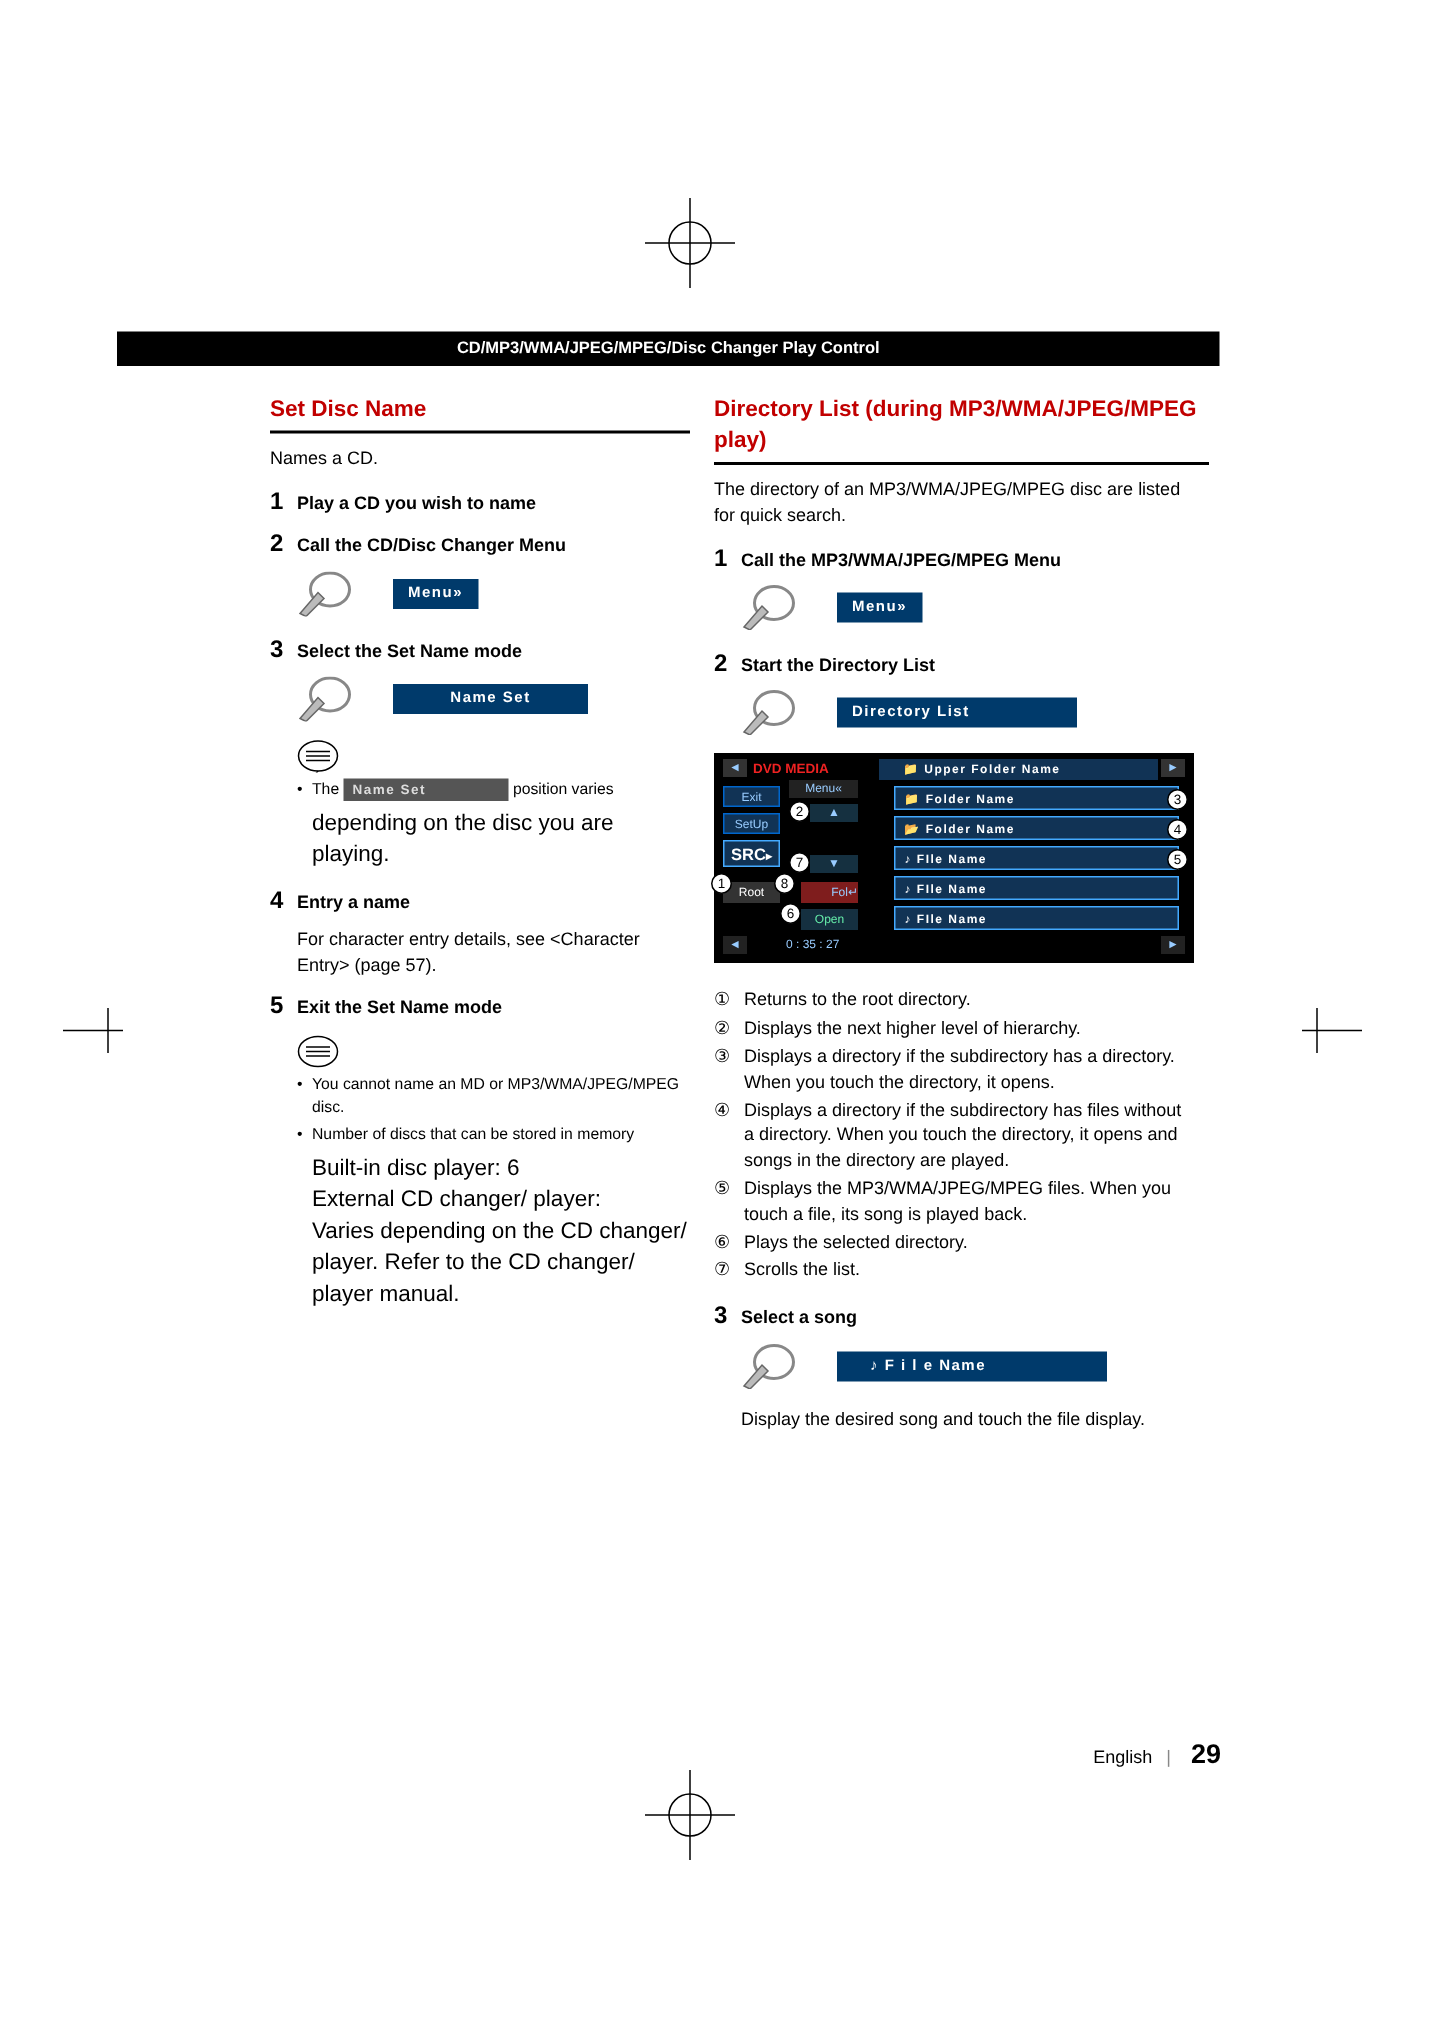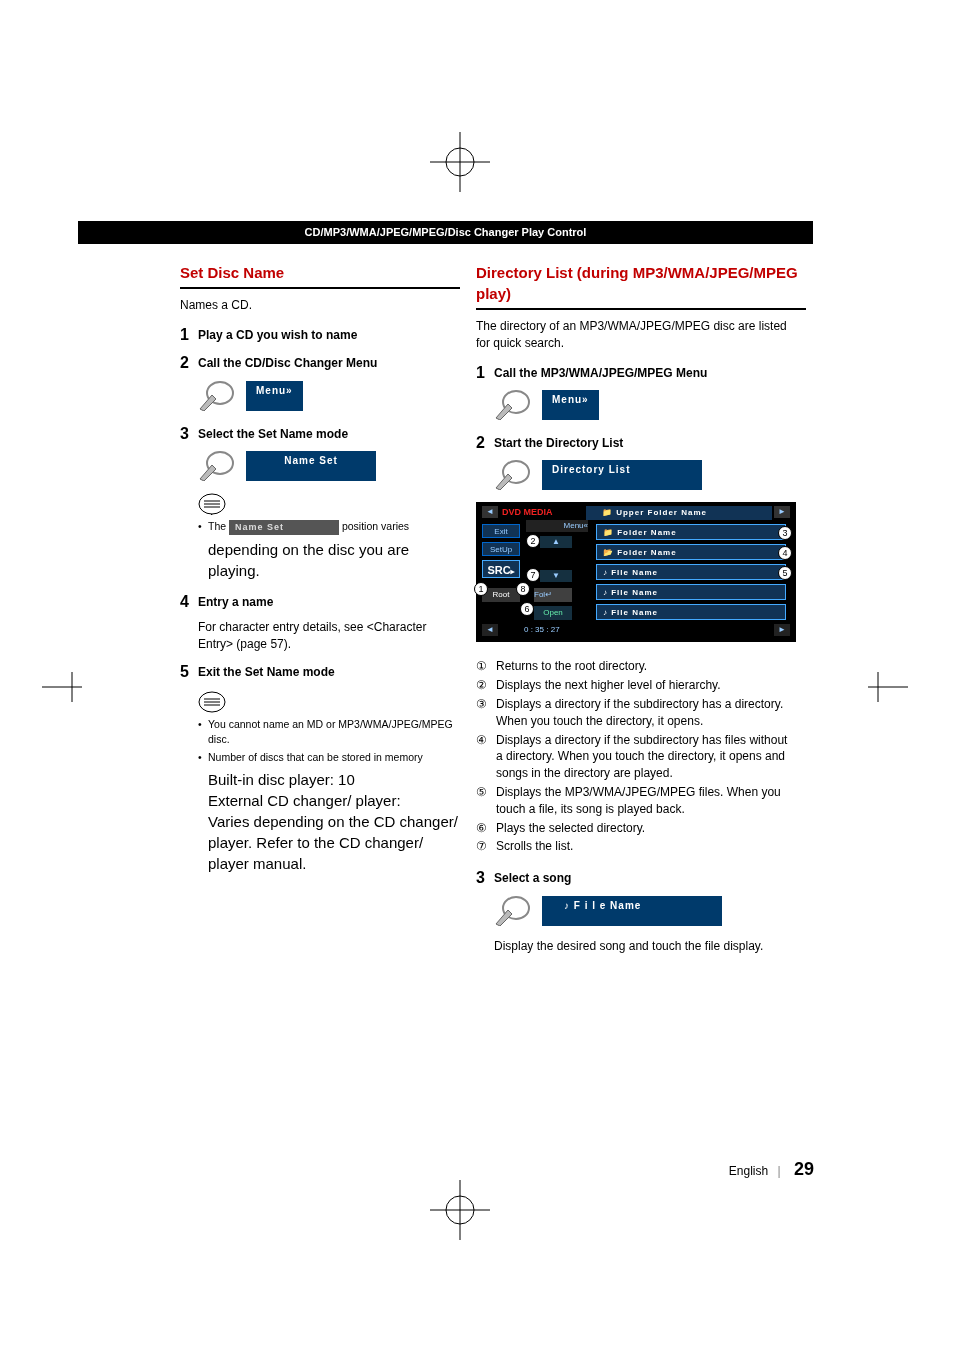--- a/index.html
+++ b/index.html
@@ -58,21 +58,21 @@
     font-weight: bold;
     font-size: 16px;
     width: 18px;
     flex-shrink: 0;
   }
   .step-label {
     font-weight: bold;
     font-size: 12px;
     padding-top: 3px;
   }
-  .touch-row { display: flex; margin: 6px 0 12px 18px; gap: 12px; }
+  .touch-row { display: flex; align-items: center; margin: 6px 0 12px 18px; gap: 28px; }
   .touch-icon { width: 36px; height: 30px; position: relative; }
   .touch-icon svg { display: block; }
   .menu-btn {
     background: #003a6b;
     color: #fff;
     font-size: 10px;
     font-weight: bold;
     padding: 3px 10px;
     display: inline-block;
     letter-spacing: 1px;
@@ -216,21 +216,21 @@
       </svg>
   </div>
   <div class="note-bullet">
     <span class="dot">•</span>
     <span>You cannot name an MD or MP3/WMA/JPEG/MPEG disc.</span>
   </div>
   <div class="note-bullet">
     <span class="dot">•</span>
     <span>Number of discs that can be stored in memory</span>
   </div>
-  <div class="note-bullet-sub">Built-in disc player: 10</div>
+  <div class="note-bullet-sub">Built-in disc player: 6</div>
   <div class="note-bullet-sub">External CD changer/ player:</div>
   <div class="note-bullet-sub">Varies depending on the CD changer/ player. Refer to the CD changer/ player manual.</div>
 </div>
 
 <div class="column col-right">
   <div class="section-title" style="width:330px">Directory List (during MP3/WMA/JPEG/MPEG play)</div>
   <div class="section-underline2"></div>
   <div class="body-text" style="width:320px">The directory of an MP3/WMA/JPEG/MPEG disc are listed for quick search.</div>
 
   <div class="step-row">
@@ -266,24 +266,24 @@
     <div style="position:absolute;left:6px;top:4px;width:16px;height:12px;background:#333;color:#9cf;font-size:8px;text-align:center">◄</div>
     <div style="position:absolute;right:6px;top:4px;width:16px;height:12px;background:#333;color:#9cf;font-size:8px;text-align:center">►</div>
     <div style="position:absolute;left:6px;top:122px;width:16px;height:12px;background:#222;color:#9cf;font-size:8px;text-align:center">◄</div>
     <div style="position:absolute;right:6px;top:122px;width:16px;height:12px;background:#222;color:#9cf;font-size:8px;text-align:center">►</div>
 
     <div style="position:absolute;left:6px;top:22px;width:38px;height:14px;background:#135;color:#9cf;font-size:8px;text-align:center;line-height:14px;border:1px solid #06c">Exit</div>
     <div style="position:absolute;left:6px;top:40px;width:38px;height:14px;background:#135;color:#9cf;font-size:8px;text-align:center;line-height:14px;border:1px solid #06c">SetUp</div>
     <div style="position:absolute;left:6px;top:58px;width:38px;height:18px;background:#135;color:#fff;font-size:11px;font-weight:bold;text-align:center;line-height:18px;border:1px solid #4af"><span>SRC</span><span style="font-size:8px">▸</span></div>
     <div style="position:absolute;left:6px;top:86px;width:38px;height:14px;background:#333;color:#fff;font-size:8px;text-align:center;line-height:14px">Root</div>
 
-    <div style="position:absolute;left:50px;top:18px;width:62px;height:12px;background:#222;color:#9cf;font-size:8px;text-align:right;line-height:12px"><span>Menu</span>«</div>
+    <div style="position:absolute;left:50px;top:18px;width:46px;height:12px;background:#222;color:#9cf;font-size:8px;text-align:center;line-height:12px"><span>Menu</span>«</div>
     <div style="position:absolute;left:64px;top:34px;width:32px;height:12px;background:#153040;font-size:8px;color:#9cf;text-align:center;line-height:12px">▲</div>
     <div style="position:absolute;left:64px;top:68px;width:32px;height:12px;background:#153040;font-size:8px;color:#9cf;text-align:center;line-height:12px">▼</div>
-    <div style="position:absolute;left:58px;top:86px;width:38px;height:14px;background:#404040;color:#9cf;font-size:8px;text-align:left;line-height:14px"><span>Fol</span>↵</div>
+    <div style="position:absolute;left:58px;top:86px;width:38px;height:14px;background:#7f1d1d;color:#9cf;font-size:8px;text-align:right;line-height:14px"><span>Fol</span>↵</div>
     <div style="position:absolute;left:58px;top:104px;width:38px;height:14px;background:#153040;color:#6ea;font-size:8px;text-align:center;line-height:14px">Open</div>
     <div style="position:absolute;left:48px;top:122px;color:#9cf;font-size:8px">0 : 35 : 27</div>
 
     <div style="position:absolute;left:110px;top:4px;width:186px;height:14px;background:#135;color:#fff;font-size:8px;line-height:14px;padding-left:16px;font-weight:bold;letter-spacing:1px">📁 <span>Upper Folder Name</span></div>
     <div style="position:absolute;left:120px;top:22px;width:190px;height:16px;background:#135;color:#fff;font-size:8px;line-height:16px;padding-left:6px;font-weight:bold;letter-spacing:1px;border:1px solid #4af">📁 <span>Folder Name</span></div>
     <div style="position:absolute;left:120px;top:42px;width:190px;height:16px;background:#135;color:#fff;font-size:8px;line-height:16px;padding-left:6px;font-weight:bold;letter-spacing:1px;border:1px solid #4af">📂 <span>Folder Name</span></div>
     <div style="position:absolute;left:120px;top:62px;width:190px;height:16px;background:#135;color:#fff;font-size:8px;line-height:16px;padding-left:6px;font-weight:bold;letter-spacing:1px;border:1px solid #4af">♪ <span>FIle Name</span></div>
     <div style="position:absolute;left:120px;top:82px;width:190px;height:16px;background:#135;color:#fff;font-size:8px;line-height:16px;padding-left:6px;font-weight:bold;letter-spacing:1px;border:1px solid #4af">♪ <span>FIle Name</span></div>
     <div style="position:absolute;left:120px;top:102px;width:190px;height:16px;background:#135;color:#fff;font-size:8px;line-height:16px;padding-left:6px;font-weight:bold;letter-spacing:1px;border:1px solid #4af">♪ <span>FIle Name</span></div>
 

